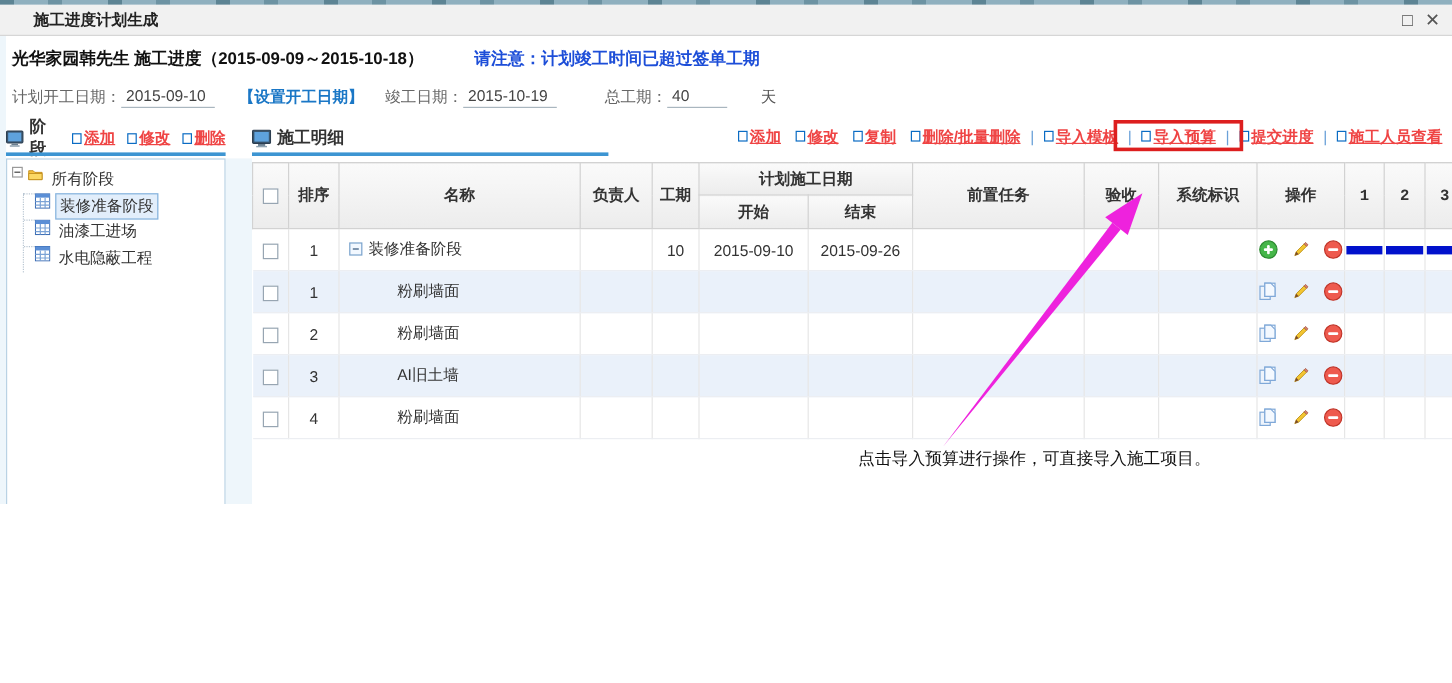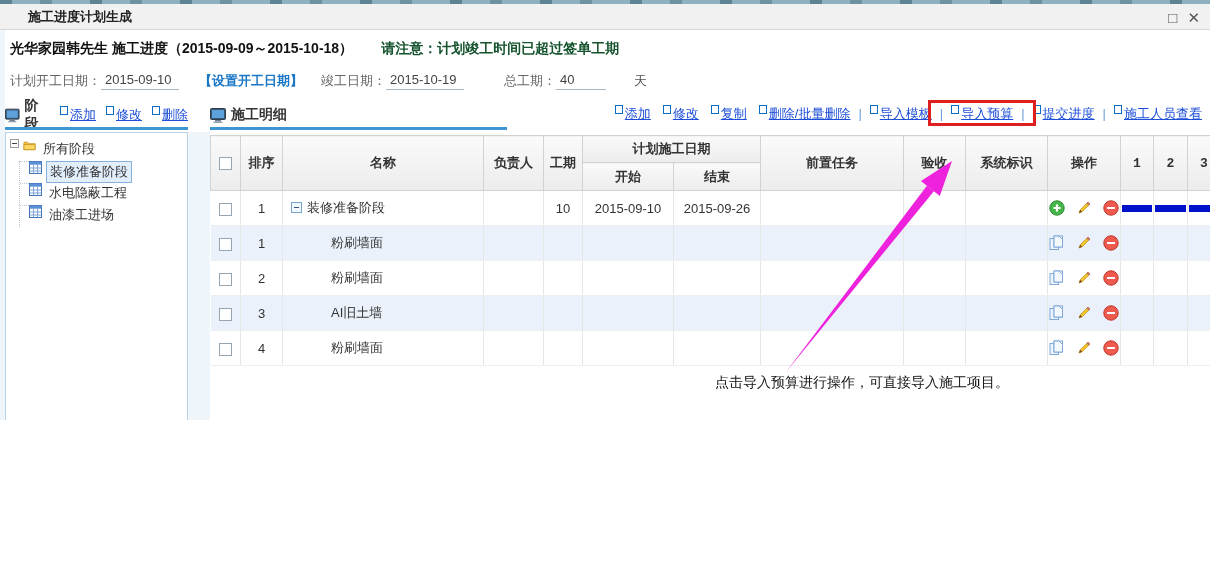--- a/index.html
+++ b/index.html
@@ -14,21 +14,21 @@
   
   .titlebar { position:absolute; left:0; top:4px; width:1210px; height:26px;
     background:#f1f1f1; border-bottom:1px solid #d6d6d6; display:flex; align-items:center; }
   .titlebar .title { font-size:13px; font-weight:bold; color:#222; margin-left:28px; }
   .win-controls { position:absolute; right:10px; top:0; height:26px; display:flex; align-items:center; gap:10px; }
   .win-btn { font-size:15px; color:#555; line-height:1; cursor:default; }
 
   
   .infobar { position:absolute; left:10px; top:38px; width:1190px; height:22px; display:flex; align-items:center; }
   .project { font-size:14px; font-weight:bold; color:#111; }
-  .warning { font-size:14px; font-weight:bold; color:#14532d; margin-left:28px; }
+  .warning { font-size:14px; font-weight:bold; color:#1d4ed8; margin-left:42px; }
 
   
   .datebar { position:absolute; left:10px; top:68px; width:1190px; height:26px; display:flex; align-items:center; font-size:13px; }
   .d-label { color:#666; }
   .d-value { display:inline-block; min-width:78px; text-align:left; color:#444;
     border-bottom:1px solid #a9b6bf; padding:0 4px 2px 4px; margin-right:14px; }
   .d-link { color:#1a77c6; font-weight:bold; margin:0 18px 0 6px; cursor:pointer; }
   .d-unit { color:#555; margin-left:14px; }
 
   
@@ -37,21 +37,21 @@
 
   
   .sec-header { position:absolute; top:100px; height:30px; display:flex; align-items:center; }
   .sec-header.sidebar-h { left:5px; width:183px; }
   .sec-header.main-h { left:210px; width:1000px; }
   .sec-title { font-size:14px; font-weight:bold; color:#333; margin-left:5px; }
   .blue-underline { position:absolute; bottom:0; left:0; height:3px; background:#3d95d2; }
   .sidebar-h .blue-underline { width:183px; }
   .main-h .blue-underline { width:297px; }
 
-  .mini-link { color:#1d4ed8; font-size:13px; text-decoration:underline; cursor:pointer; display:inline-flex; white-space:nowrap; }
+  .mini-link { color:#ef4444; font-size:13px; text-decoration:underline; cursor:pointer; display:inline-flex; align-items:center; white-space:nowrap;font-weight:bold; }
   .sq { display:inline-block; width:8px; height:9px; border:1px solid #0a6cc4; margin-right:2px; }
   .sidebar-h .mini-link { margin-left:10px; }
 
   .toolbar { position:absolute; right:2px; top:0; height:27px; display:flex; align-items:center; }
   .toolbar .mini-link { margin:0 6px; }
   .tb-sep { color:#6aa0d8; font-size:13px; margin:0 2px; }
   .hl-wrap { position:relative; display:inline-flex; align-items:center; }
   .hl-box { position:absolute; left:-17px; right:-17px; top:-5px; bottom:-3px; border:3px solid #dd1f1f; pointer-events:none; }
 
   
@@ -250,28 +250,28 @@
         <svg class="ticon" viewBox="0 0 13 13">
             <use href="#ic-table"></use>
           </svg>
         <span class="tree-label selected">装修准备阶段</span>
       </div>
       <div class="tree-row">
         <span class="dotline"></span>
         <svg class="ticon" viewBox="0 0 13 13">
             <use href="#ic-table"></use>
           </svg>
-        <span class="tree-label">水电隐蔽工程</span>
+        <span class="tree-label">油漆工进场</span>
       </div>
       <div class="tree-row">
         <span class="dotline"></span>
         <svg class="ticon" viewBox="0 0 13 13">
             <use href="#ic-table"></use>
           </svg>
-        <span class="tree-label">油漆工进场</span>
+        <span class="tree-label">水电隐蔽工程</span>
       </div>
     </div>
   </div>
 
   <div class="table-area">
     <table class="grid">
       <colgroup>
         <col style="width:30px">
           <col style="width:42px">
           <col style="width:201px">

